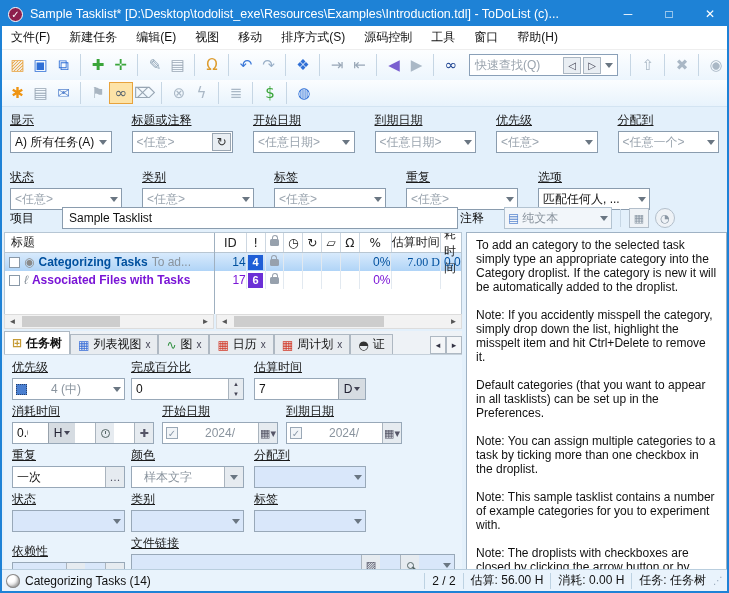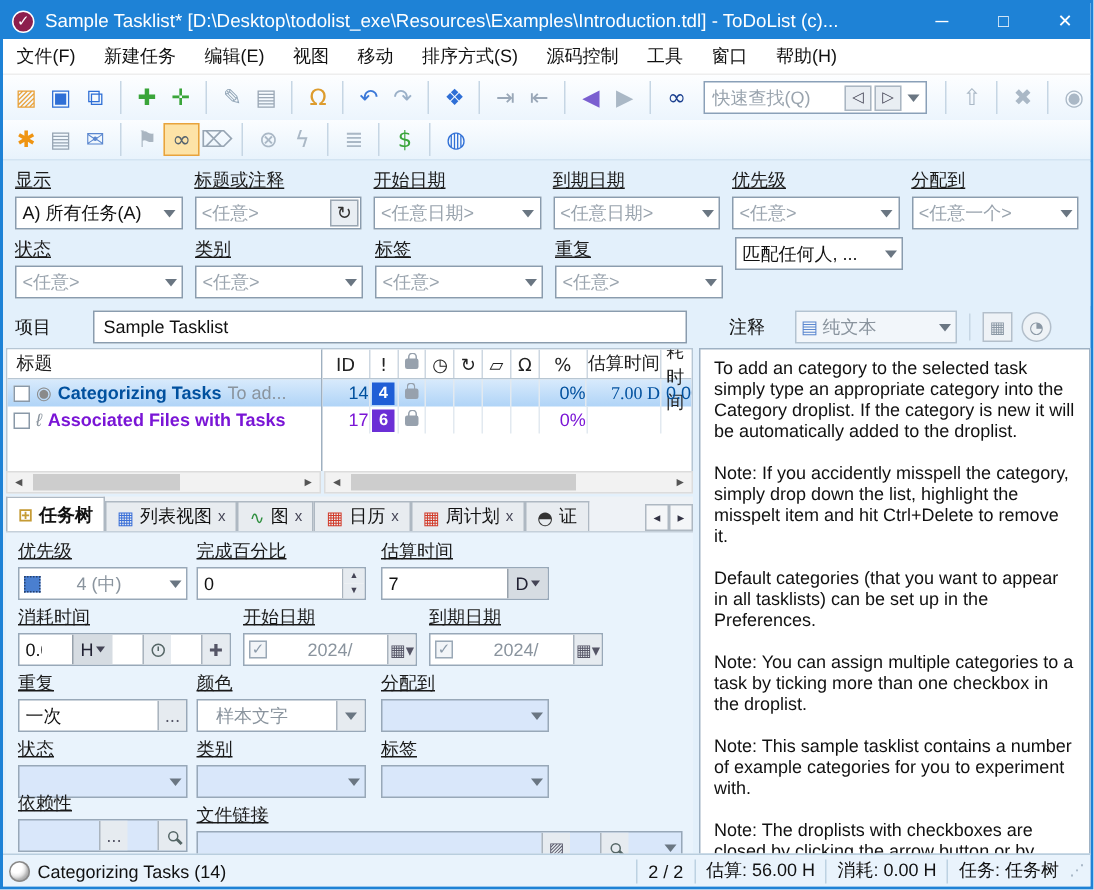--- a/index.html
+++ b/index.html
@@ -20,35 +20,35 @@
   .tb2{position:absolute;left:0;top:78px;right:0;height:27px;background:linear-gradient(#fbfdff,#e8f3fc);border-bottom:1px solid #d3e4f2;}
   .ic{width:23px;height:22px;display:flex;align-items:center;justify-content:center;font-size:15px;font-family:"DejaVu Sans",sans-serif;}
   .ic.sep{border-left:1px solid #c6d6e4;margin-left:5px;padding-left:6px;width:29px;}
   .ic.active{background:#fde3a7;border:1px solid #e8a33c;width:24px;}
   .qf{display:flex;align-items:center;border:1px solid #8aa0b8;background:#fff;height:22px;margin:0 7px;padding:1px;}
   .qftext{width:90px;color:#9aa4ae;padding-left:4px;}
   .qfbtn{width:18px;height:17px;background:#e9eef3;border:1px solid #aab6c2;display:flex;align-items:center;justify-content:center;font-size:10px;color:#445;margin-left:2px;}
   .qfchev{width:16px;display:flex;align-items:center;justify-content:center;}
   
   .filters{position:absolute;left:0;top:106px;right:0;height:96px;background:#e3f0fb;padding:4px 8px 0 8px;}
-  .frow{display:flex;gap:8px;margin-bottom:5px;}
+  .frow{display:flex;gap:20px;margin-bottom:16px;}
   .fgroup{width:112px;}
   .flabel{text-decoration:underline;margin-bottom:2px;color:#1a1a1a;white-space:nowrap;}
   .fcombo{height:22px;border:1px solid #8a9cae;background:#fff;display:flex;align-items:center;}
   .fval{flex:1;color:#9aa4ae;padding-left:4px;white-space:nowrap;overflow:hidden;}
   .fval.dark{color:#111;}
   .fbtn{width:19px;height:18px;border:1px solid #9aa6b2;background:#e9eef3;display:flex;align-items:center;justify-content:center;color:#333;margin-right:1px;font-family:"DejaVu Sans",sans-serif;}
   .fbtn:empty{display:none;}
   .chev{width:15px;height:100%;display:flex;align-items:center;justify-content:center;}
   .chev::after{content:"";border-left:4px solid transparent;border-right:4px solid transparent;border-top:5px solid #6a7682;}
   
   .projrow{position:absolute;left:0;top:202px;right:0;height:28px;display:flex;align-items:center;}
   .projlabel{margin-left:8px;width:52px;}
   .projinput{width:396px;height:22px;border:1px solid #8a9cae;background:#fff;display:flex;align-items:center;padding-left:6px;}
-  .cmtlabel{margin-left:28px;width:44px;}
+  .cmtlabel{margin-left:2px;width:44px;}
   .cmtcombo{width:108px;height:22px;border:1px solid #b3c3d1;background:#f2f6fa;display:flex;align-items:center;color:#8a949e;}
   .cmticon{margin:0 3px;color:#5b87cf;font-family:"DejaVu Sans",sans-serif;}
   .cmtsep{width:1px;height:18px;background:#c6d6e4;margin:0 8px;}
   .cmtbtn{width:20px;height:20px;border:1px solid #b3bfcb;background:#eef2f6;display:flex;align-items:center;justify-content:center;color:#8a97a4;margin-right:6px;font-family:"DejaVu Sans",sans-serif;font-size:11px;}
   
   .listwrap{position:absolute;left:2px;top:230px;width:458px;height:82px;background:#fff;display:flex;border:1px solid #b6c6d4;border-bottom:none;}
   .lp{width:210px;border-right:1px solid #9fb0c0;}
   .rp{flex:1;overflow:hidden;}
   .hrow{display:flex;height:20px;background:#fff;border-bottom:1px solid #b8c6d2;}
   .hc{display:flex;align-items:center;justify-content:center;border-right:1px solid #cdd7e1;color:#222;font-family:"DejaVu Sans",sans-serif;}
@@ -277,20 +277,21 @@
         <div class="fgroup">
           <div class="flabel">重复</div>
           <div class="fcombo">
             <span class="fval">&lt;任意&gt;</span>
 
             <span class="chev"></span>
           </div>
         </div>
 
         <div class="fgroup">
+          <div class="flabel">选项</div>
           <div class="fcombo">
             <span class="fval dark">匹配任何人, ...</span>
 
             <span class="chev"></span>
           </div>
         </div>
 
     </div>
   </div>
 
@@ -536,21 +537,21 @@
       </div>
     </div>
     <div class="ag" style="left:250px;top:136px;width:112px;">
       <div class="alabel">标签</div>
       <div class="actl blue">
         <span class="aval"></span>
         <span class="chev"></span>
       </div>
     </div>
 
-    <div class="ag" style="left:8px;top:172px;">
+    <div class="ag" style="left:8px;top:188px;">
       <div class="alabel">依赖性</div>
       <div class="actl blue">
         <span class="aval"></span>
         <span class="sbtn">...</span>
         <span class="sbtn">
             <span class="mag"></span>
           </span>
       </div>
     </div>
     <div class="ag" style="left:127px;top:180px;width:324px;">

